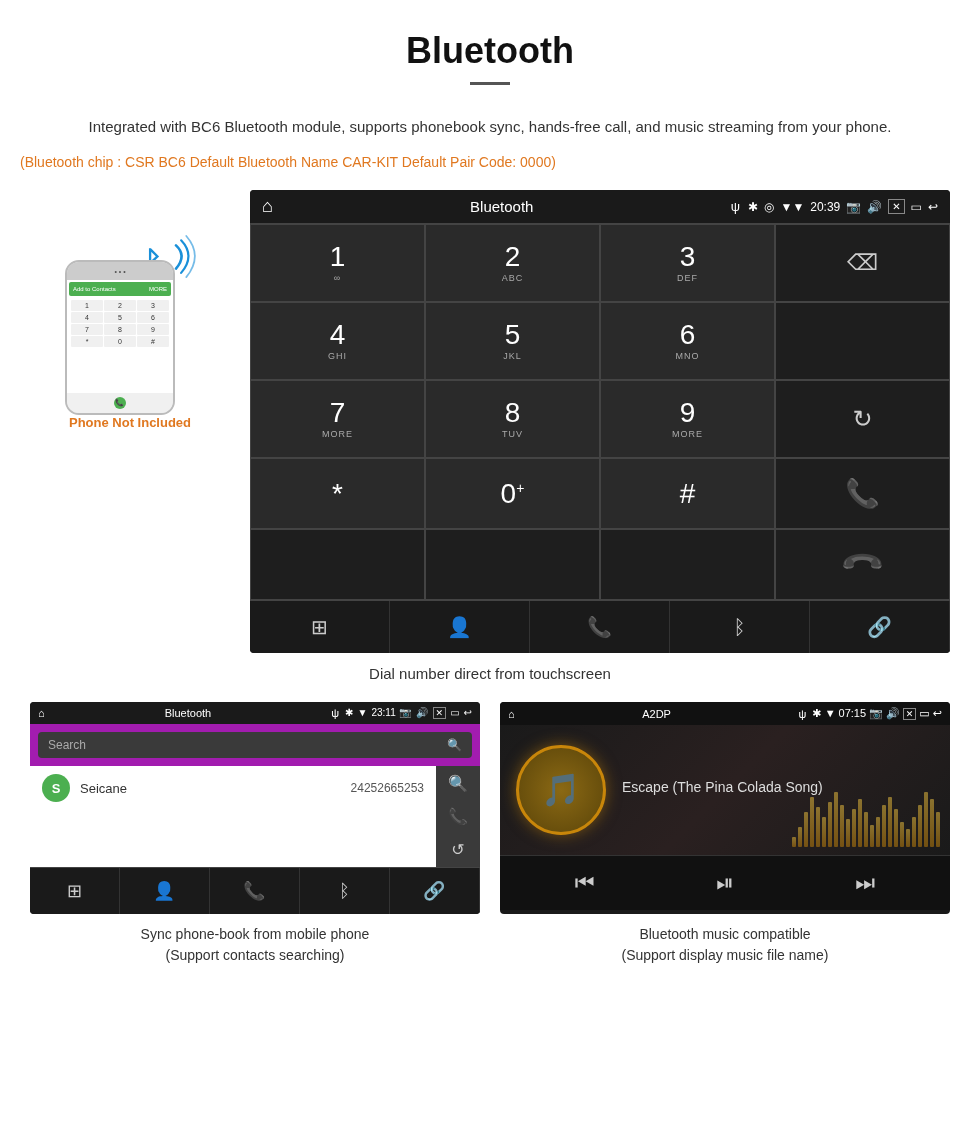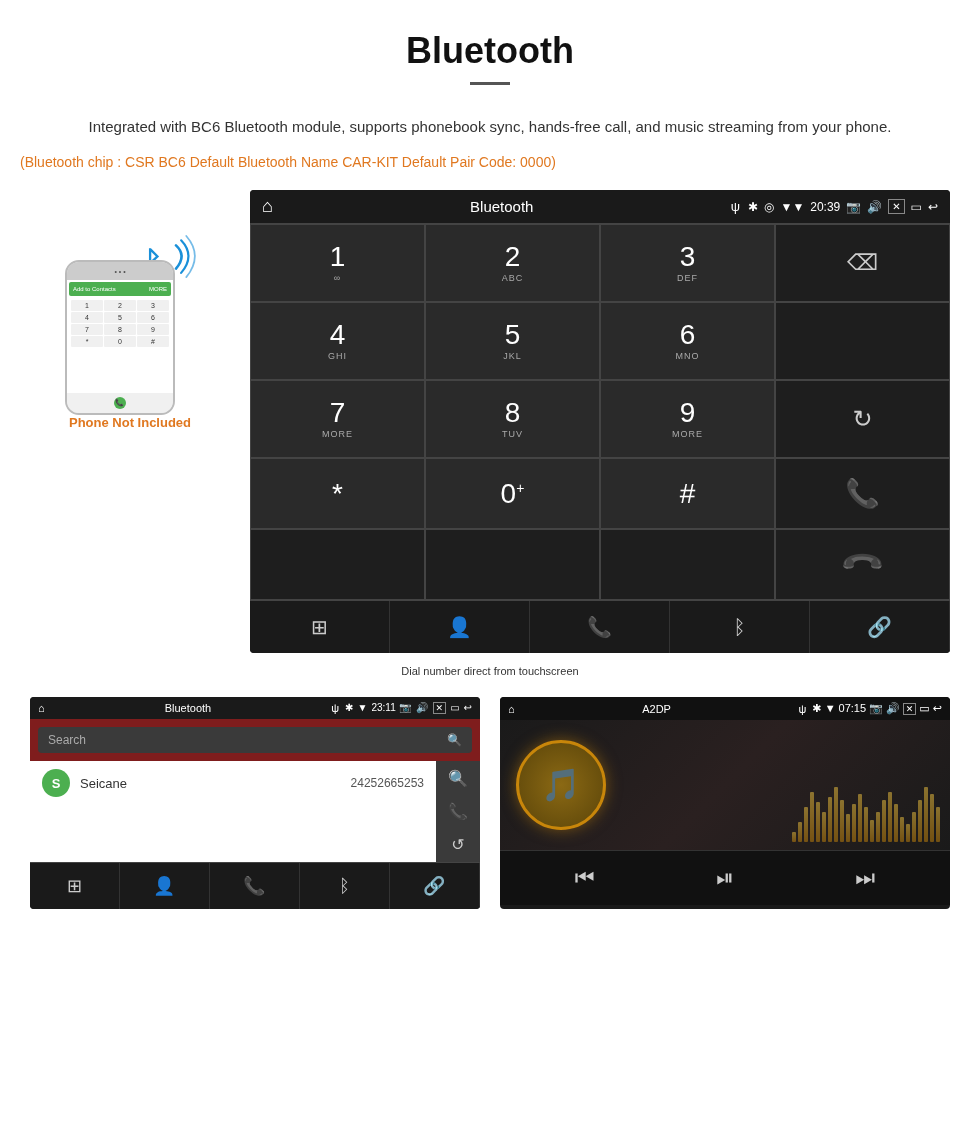--- a/index.html
+++ b/index.html
@@ -240,21 +240,21 @@
       color: #ccc;
       font-size: 20px;
       cursor: pointer;
       border-right: 1px solid #333;
     }
 
     
     .caption-text {
       text-align: center;
       color: #333;
-      font-size: 11px;
+      font-size: 15px;
       padding: 12px 0 20px;
     }
 
     
     .lower-screens {
       display: flex;
       gap: 20px;
       padding: 0 30px 20px;
     }
     .lower-screen-wrap {
@@ -283,21 +283,21 @@
       align-items: center;
       padding: 5px 8px;
       color: #fff;
       font-size: 11px;
       gap: 6px;
     }
     .pb-status-bar .title { flex: 1; text-align: center; }
     .pb-status-bar .icons { display: flex; gap: 4px; font-size: 10px; }
     .pb-search-row {
       padding: 8px;
-      background: #7f1d1d;
+      background: #a21caf;
     }
     .pb-search-box {
       background: #3a3a3a;
       border-radius: 4px;
       color: #aaa;
       font-size: 12px;
       padding: 6px 10px;
       width: 100%;
       display: flex;
       align-items: center;
@@ -640,20 +640,24 @@
 
       <div class="pb-bottom-nav">
         <div class="pb-nav-item">⊞</div>
         <div class="pb-nav-item active">👤</div>
         <div class="pb-nav-item">📞</div>
         <div class="pb-nav-item">ᛒ</div>
         <div class="pb-nav-item">🔗</div>
       </div>
     </div>
 
+    <div class="lower-caption">
+      <span style="white-space:pre-line;">Sync phone-book from mobile phone
+(Support contacts searching)</span>
+    </div>
   </div>
 
   <div class="lower-screen-wrap">
     <div class="music-screen">
 
       <div class="ms-status-bar">
         <span>⌂</span>
         <span class="title">A2DP</span>
         <span>ψ</span>
         <div class="icons">
@@ -664,20 +668,23 @@
           <span>🔊</span>
           <span style="border:1px solid #888;padding:0 2px;font-size:9px;">✕</span>
           <span>▭</span>
           <span>↩</span>
         </div>
       </div>
 
       <div class="ms-content">
         <div class="ms-album-art">
           <span>🎵</span>
+        </div>
+        <div class="ms-track-info">
+          <div class="ms-track-title">Escape (The Pina Colada Song)</div>
         </div>
 
         <div class="ms-visualizer" id="visualizer">
             <div class="ms-bar" style="height: 10px;"></div>
             <div class="ms-bar" style="height: 20px;"></div>
             <div class="ms-bar" style="height: 35px;"></div>
             <div class="ms-bar" style="height: 50px;"></div>
             <div class="ms-bar" style="height: 40px;"></div>
             <div class="ms-bar" style="height: 30px;"></div>
             <div class="ms-bar" style="height: 45px;"></div>
@@ -702,15 +709,19 @@
           </div>
       </div>
 
       <div class="ms-controls">
         <span class="ms-ctrl-btn">⏮</span>
         <span class="ms-ctrl-btn">⏯</span>
         <span class="ms-ctrl-btn">⏭</span>
       </div>
     </div>
 
+    <div class="lower-caption">
+      <span style="white-space:pre-line;">Bluetooth music compatible
+(Support display music file name)</span>
+    </div>
   </div>
 
 </div>
 
 </body></html>

